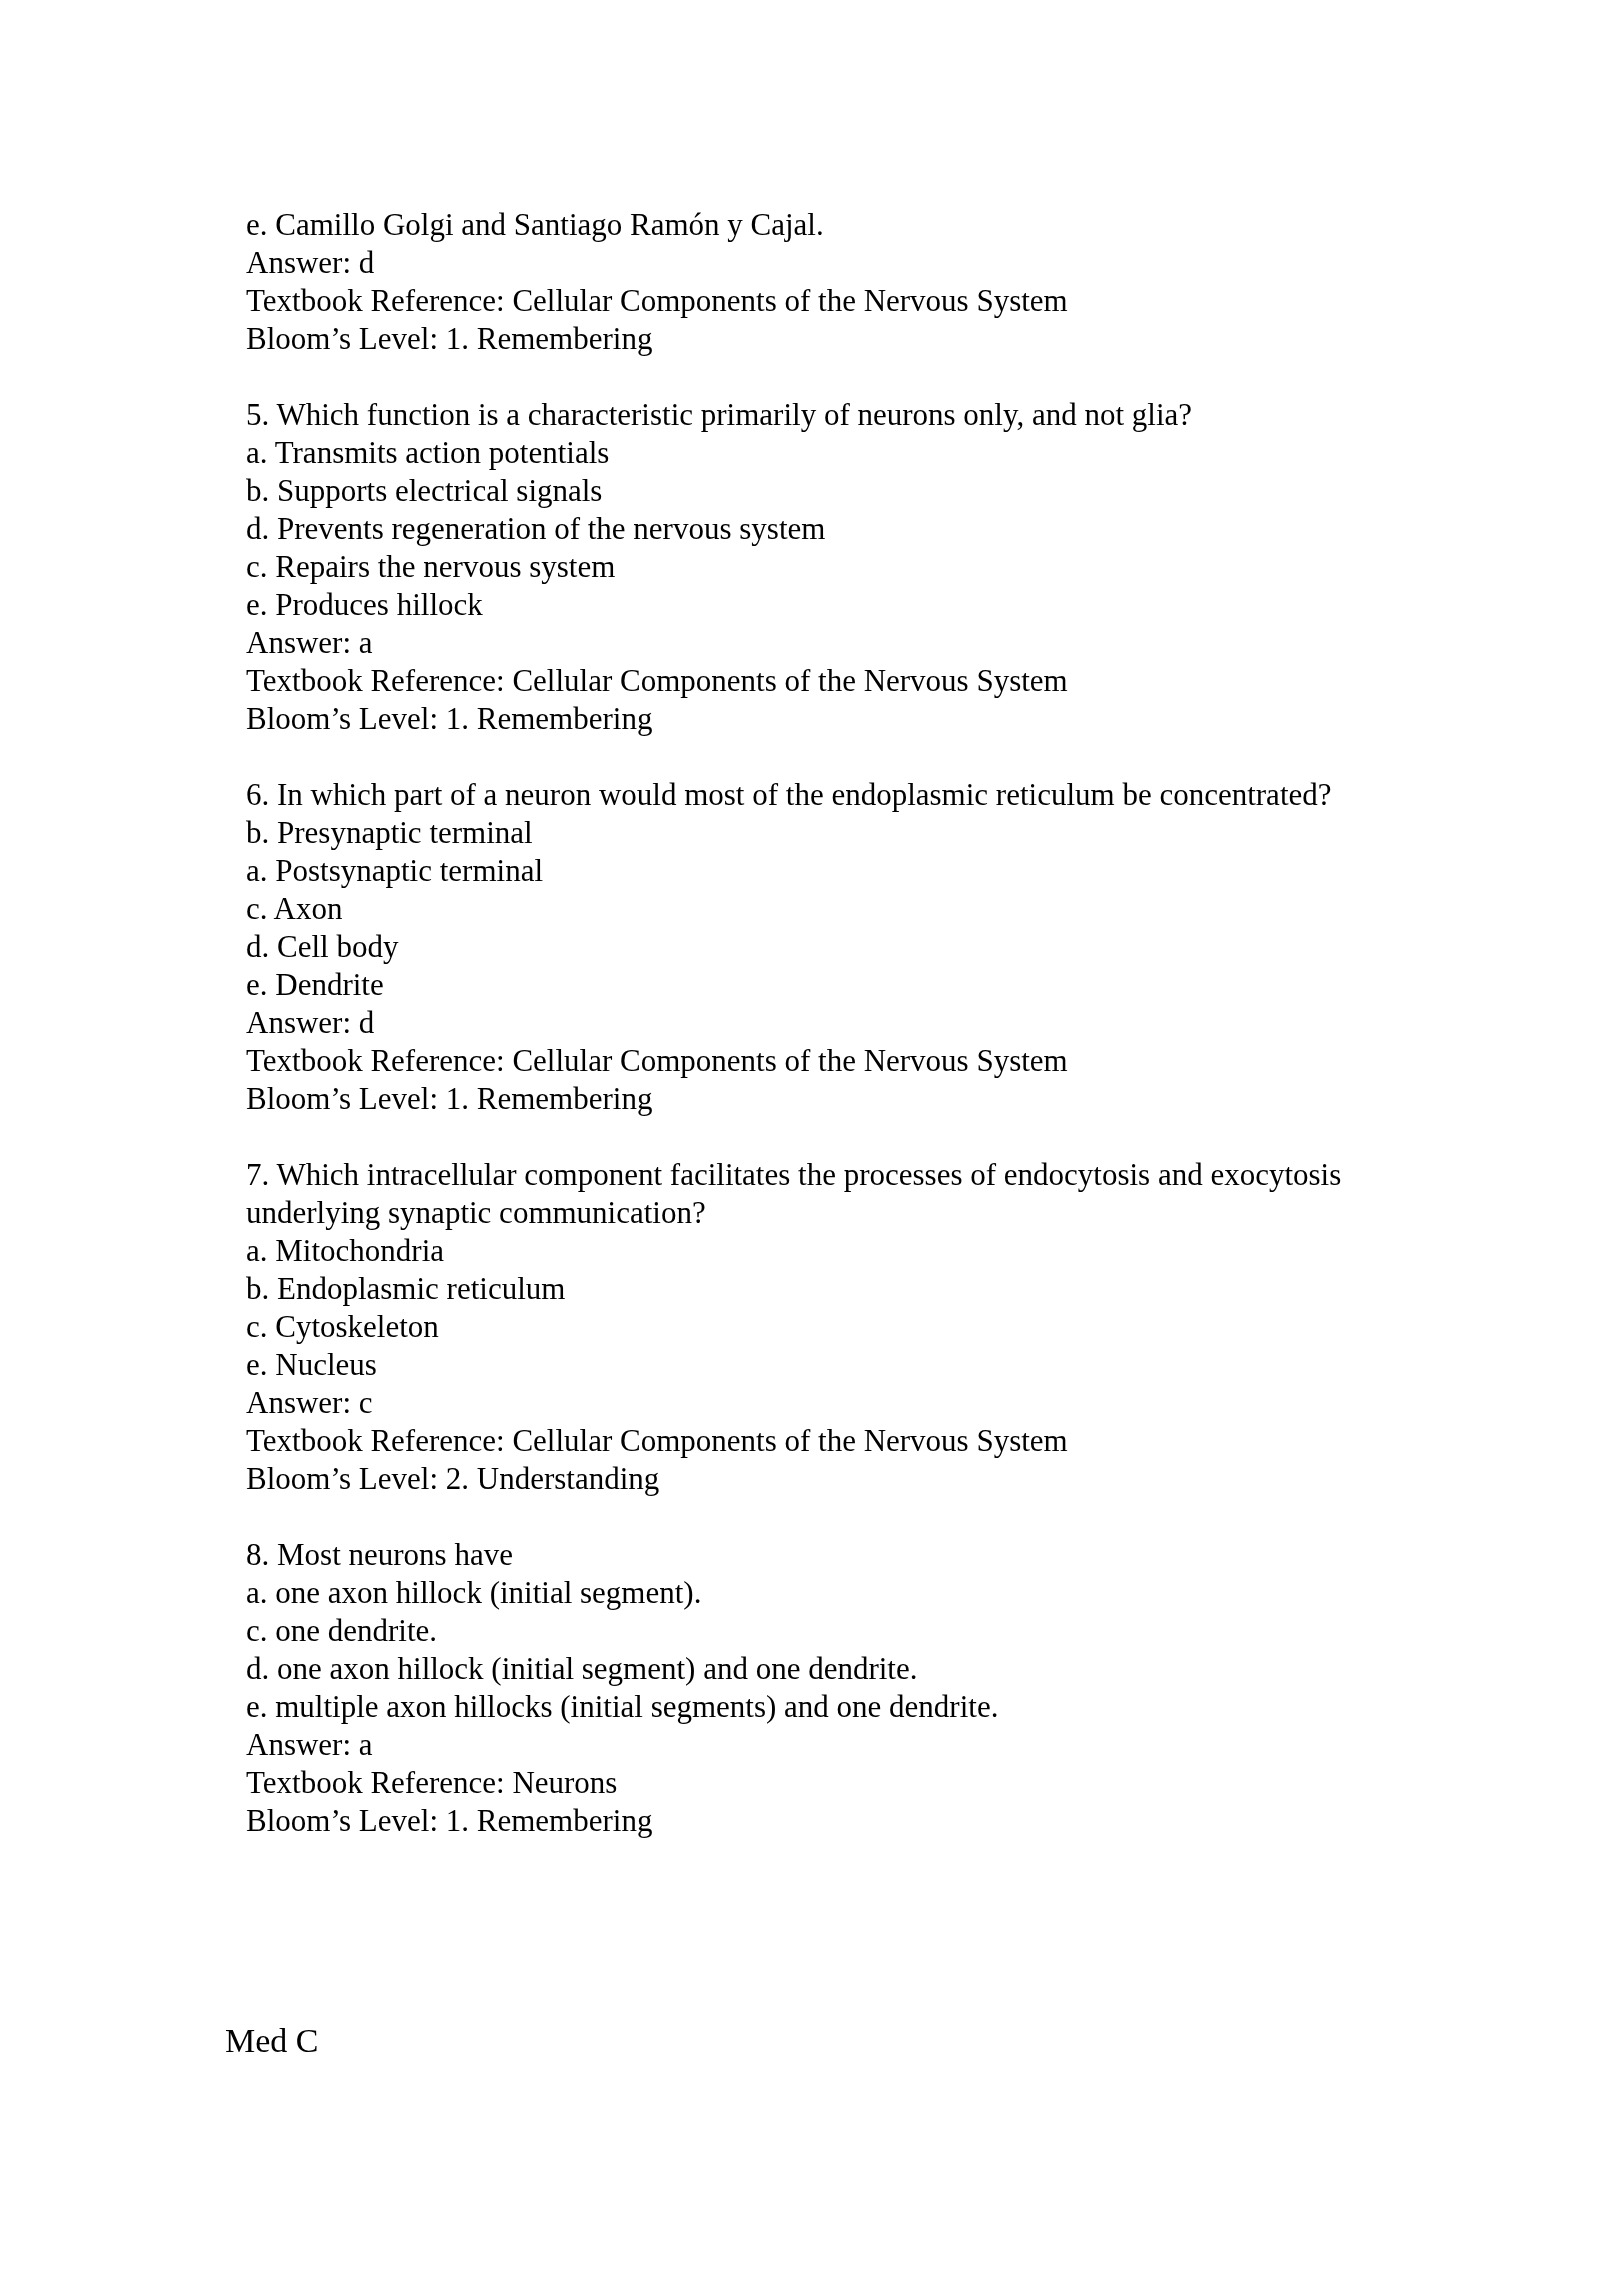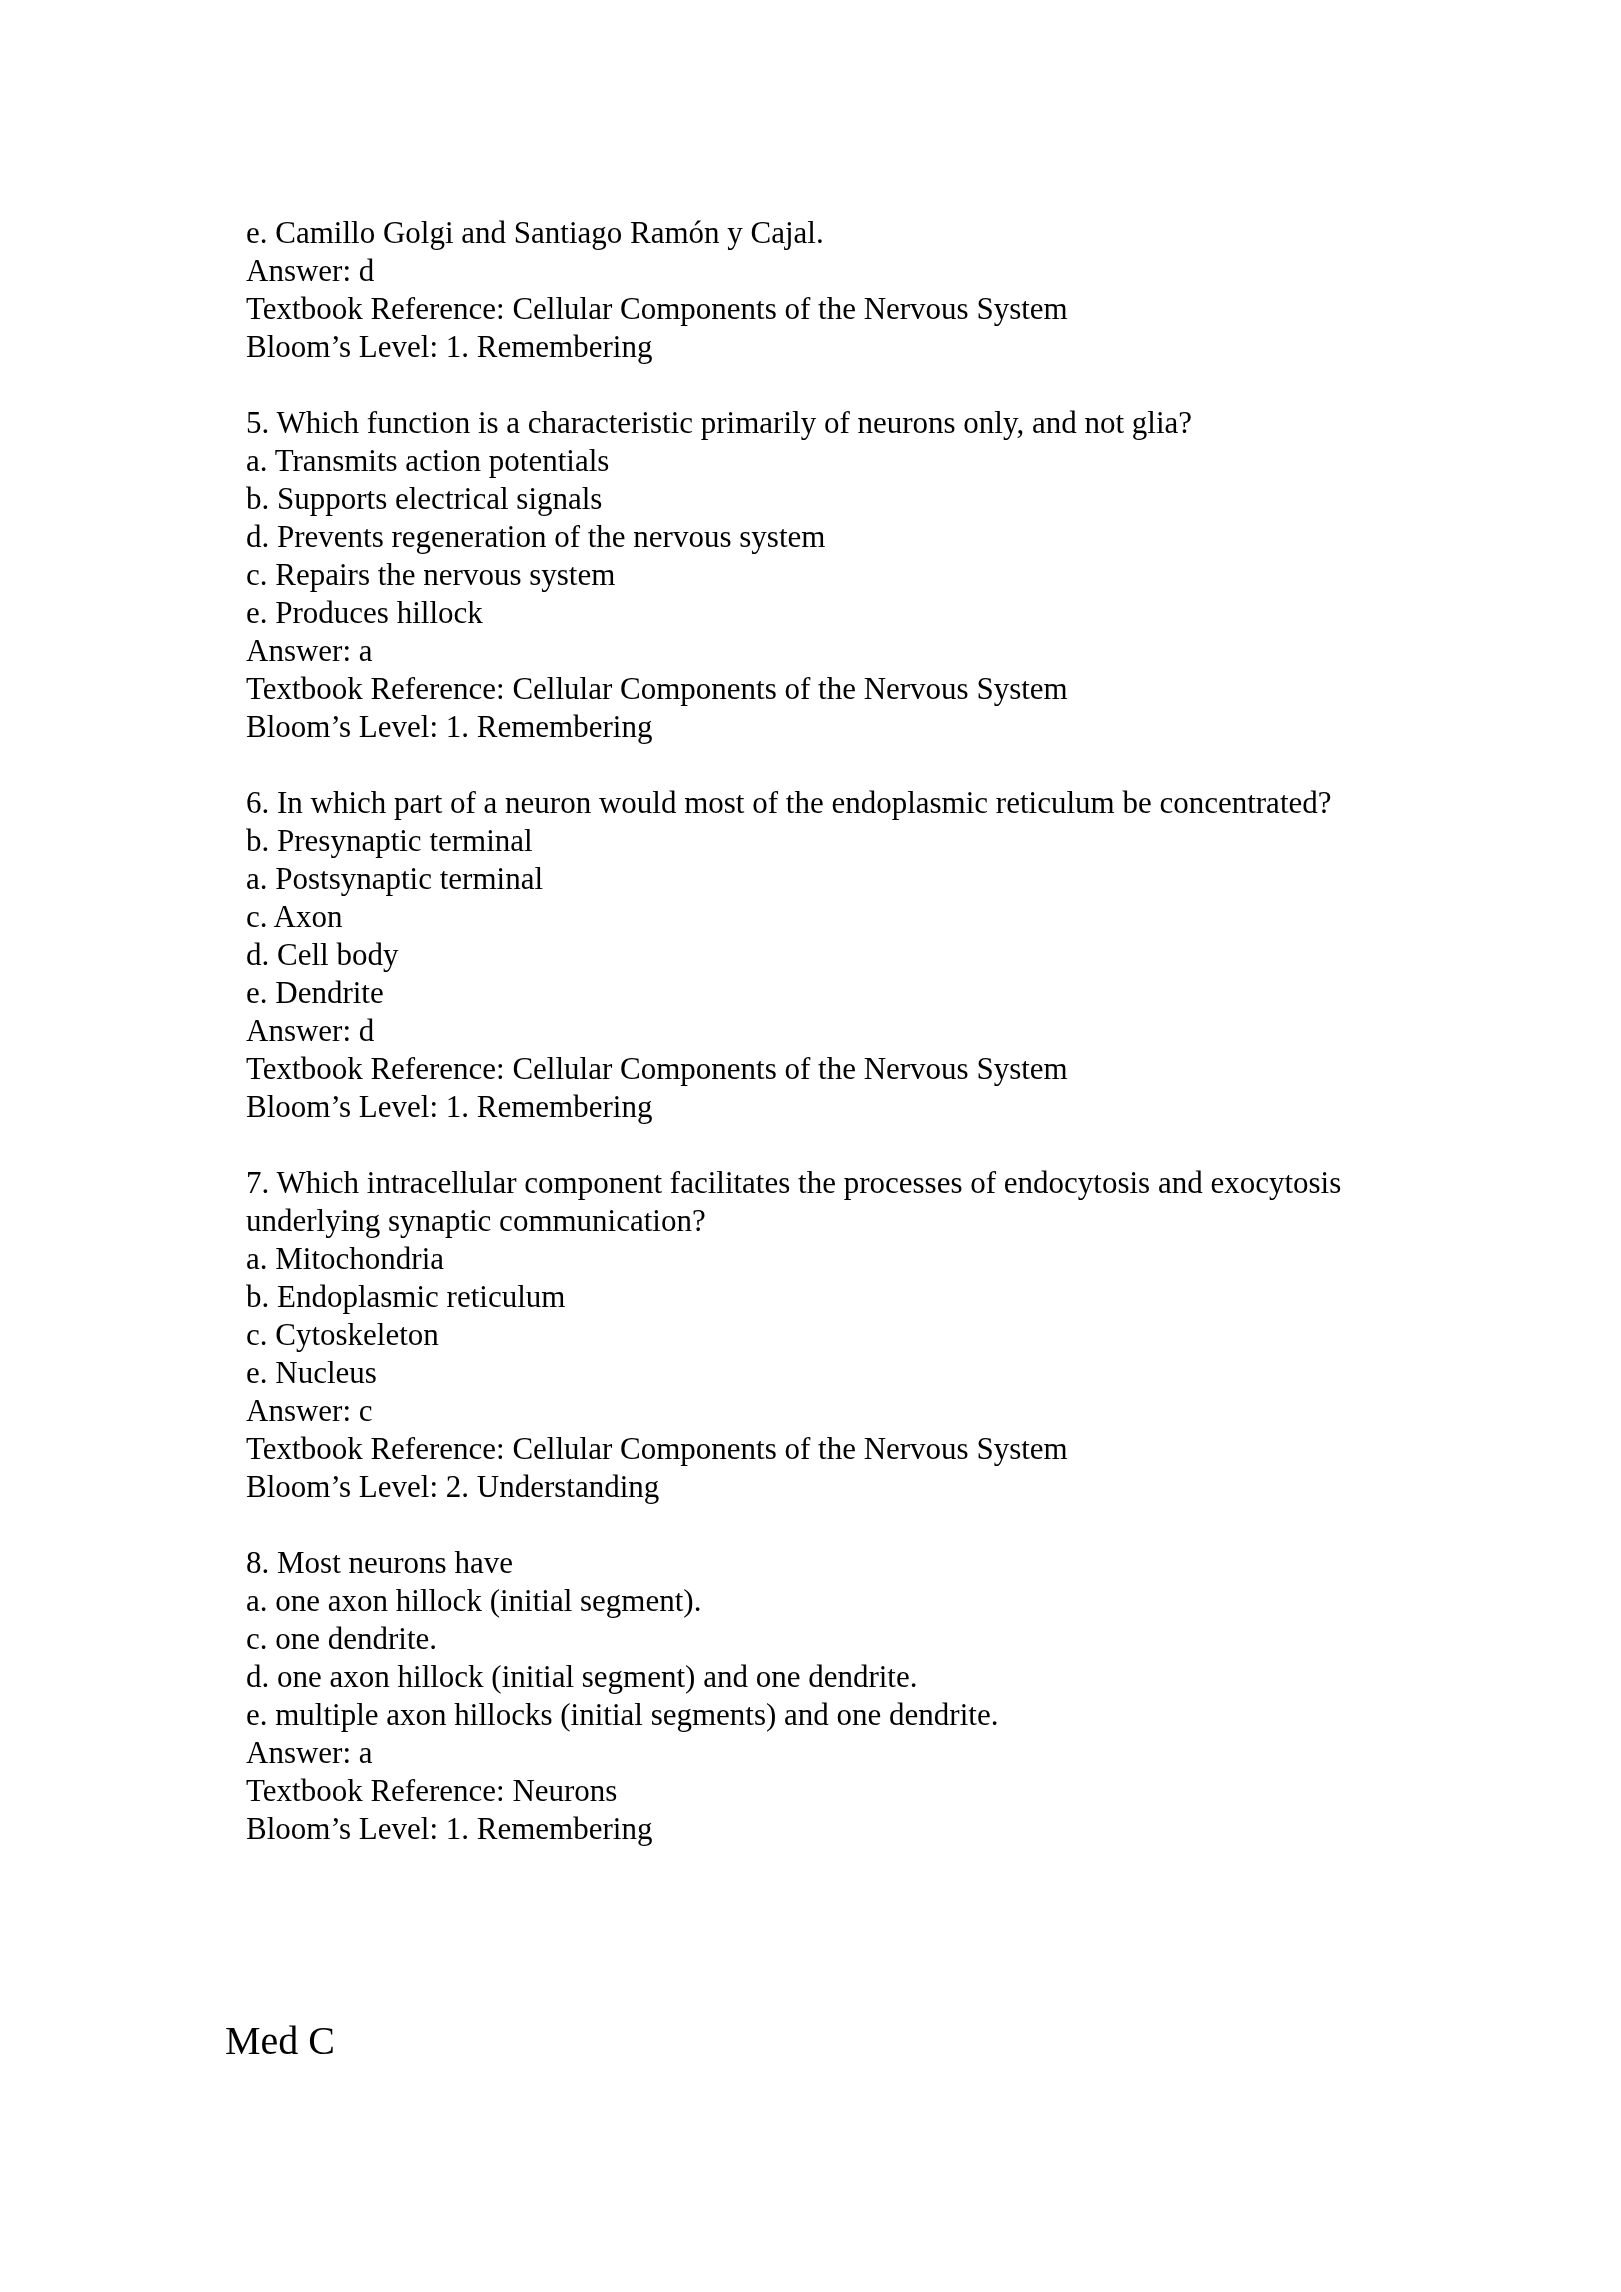--- a/index.html
+++ b/index.html
@@ -11,38 +11,38 @@
     width: 1621px;
     height: 2293px;
     position: relative;
     overflow: hidden;
     font-family: "Liberation Serif", "DejaVu Serif", serif;
     color: #000000;
   }
   .page-content {
     position: absolute;
     left: 246px;
-    top: 214px;
+    top: 206px;
     width: 1225px;
     font-size: 31px;
     line-height: 38px;
   }
   .line {
     display: block;
     white-space: nowrap;
     height: 38px;
   }
   .blank {
     height: 38px;
   }
   .footer {
     position: absolute;
     left: 225px;
     top: 2023px;
-    font-size: 40px;
+    font-size: 34px;
     line-height: 35px;
     white-space: nowrap;
   }
 </style>
 </head>
 <body>
 
 <div class="page-content">
 
   <div class="block">

